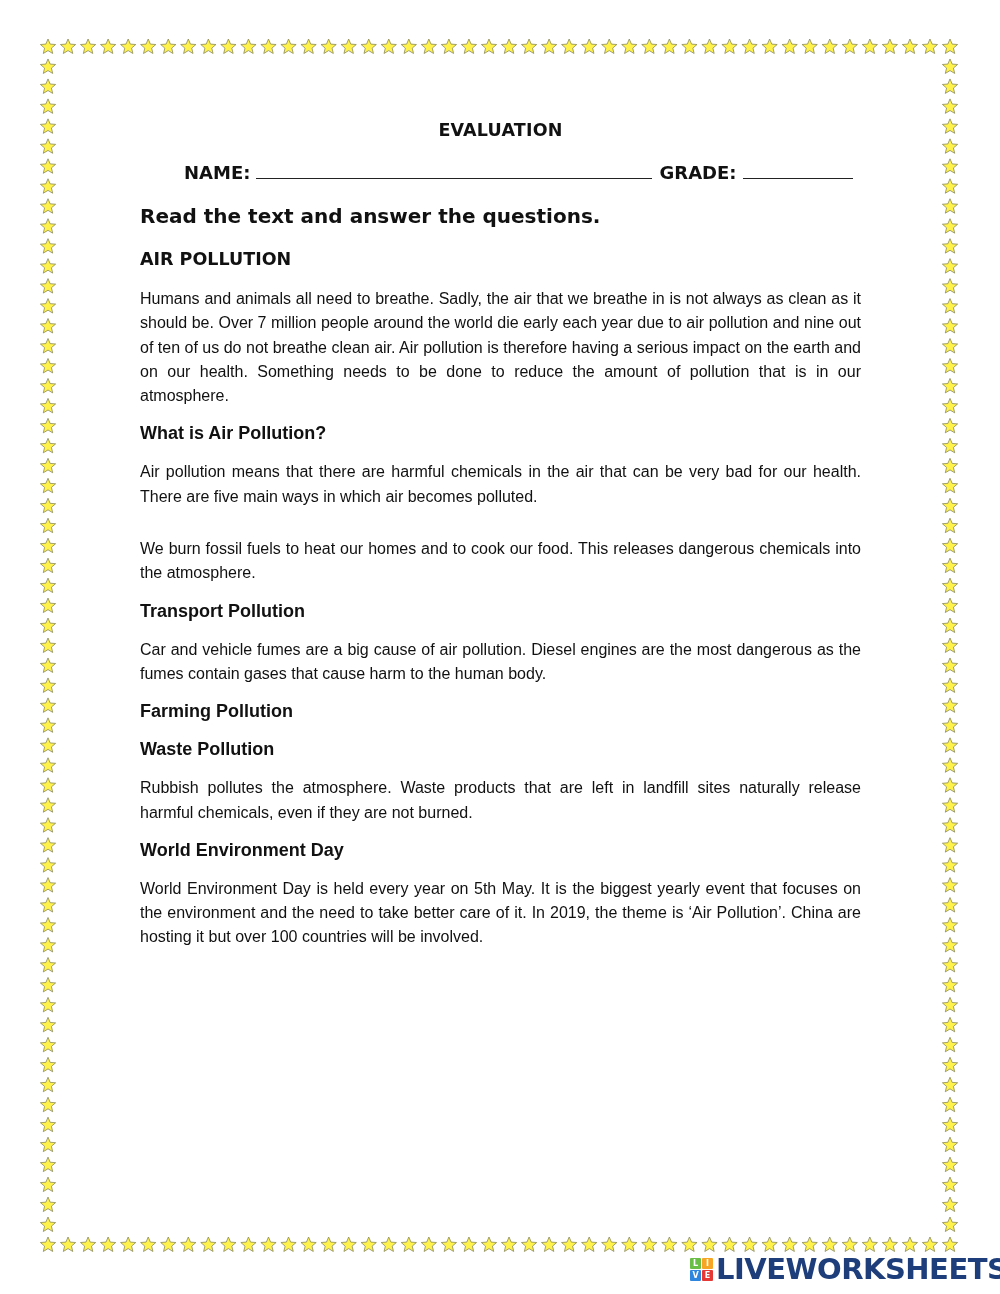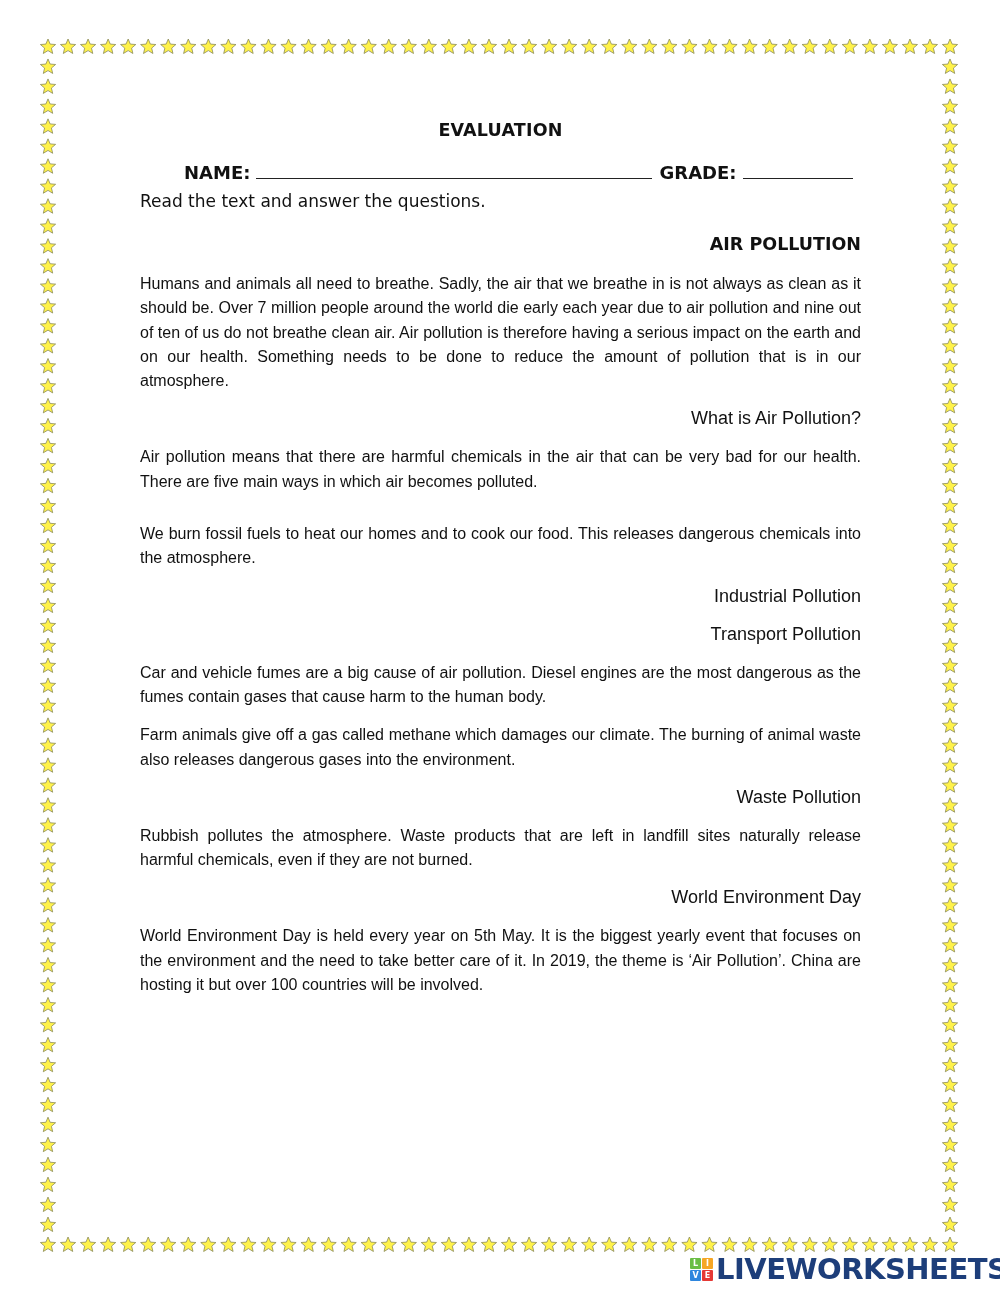--- a/index.html
+++ b/index.html
@@ -15,32 +15,32 @@
       font-family: "DejaVu Sans", sans-serif; letter-spacing: 0.2px; padding-left: 0;
     }
     .name-row {
       margin-top: 15px; height: 28px; line-height: 28px; font-weight: bold; font-size: 18px;
       font-family: "DejaVu Sans", sans-serif; display: flex; align-items: baseline; padding-left: 5px; margin-left: 39px;
     }
     .name-row .line { display: inline-block; border-bottom: 1.5px solid #222; height: 18px; margin: 0 8px 0 6px; }
     .name-line { width: 422px; }
     .grade-line { width: 118px; }
     .instructions {
-      font-weight: normal; font-size: 17px; height: 28px; line-height: 28px;
+      margin-top: 15px; font-weight: bold; font-size: 20px; height: 28px; line-height: 28px;
       font-family: "DejaVu Sans", sans-serif;
     }
     .doc-title {
-      margin-top: 15px; text-align: right; font-weight: bold; font-size: 17.5px; height: 28px; line-height: 28px;
+      margin-top: 15px; text-align: left; font-weight: bold; font-size: 17.5px; height: 28px; line-height: 28px;
       font-family: "DejaVu Sans", sans-serif;
     }
     p.body {
       margin: 14px 0 0 0; font-size: 16px; line-height: 24.3px; text-align: justify; text-align-last: left;
     }
     h3.sub {
-      margin: 12px 0 0 0; font-size: 18px; font-weight: normal; line-height: 26px; text-align: right;
+      margin: 12px 0 0 0; font-size: 18px; font-weight: bold; line-height: 26px;
     }
     .gap { height: 14px; }
     .logo {
       position: absolute; left: 690px; top: 1254px; height: 30px; display: flex; align-items: center;
     }
     .logo-blocks { display: grid; grid-template-columns: 11px 11px; grid-template-rows: 11px 11px; gap: 1px; margin-right: 3px; }
     .logo-blocks span {
       display: flex; align-items: center; justify-content: center; font-family: "DejaVu Sans", sans-serif;
       font-weight: bold; color: #fff; font-size: 8px; border-radius: 1px;
     }
@@ -282,26 +282,25 @@
     <div class="doc-title">AIR POLLUTION</div>
 
     <p class="body">Humans and animals all need to breathe. Sadly, the air that we breathe in is not always as clean as it should be. Over 7 million people around the world die early each year due to air pollution and nine out of ten of us do not breathe clean air. Air pollution is therefore having a serious impact on the earth and on our health. Something needs to be done to reduce the amount of pollution that is in our atmosphere.</p>
 
     <h3 class="sub">What is Air Pollution?</h3>
     <p class="body">Air pollution means that there are harmful chemicals in the air that can be very bad for our health. There are five main ways in which air becomes polluted.</p>
     <div class="gap"></div>
 
     <p class="body">We burn fossil fuels to heat our homes and to cook our food. This releases dangerous chemicals into the atmosphere.</p>
 
-    <h3 class="sub">Industrial Pollution</h3>
 
     <h3 class="sub">Transport Pollution</h3>
     <p class="body">Car and vehicle fumes are a big cause of air pollution. Diesel engines are the most dangerous as the fumes contain gases that cause harm to the human body.</p>
 
-    <p class="body">Farm animals give off a gas called methane which damages our climate. The burning of animal waste also releases dangerous gases into the environment.</p>
+    <h3 class="sub">Farming Pollution</h3>
 
     <h3 class="sub">Waste Pollution</h3>
     <p class="body">Rubbish pollutes the atmosphere. Waste products that are left in landfill sites naturally release harmful chemicals, even if they are not burned.</p>
 
     <h3 class="sub">World Environment Day</h3>
     <p class="body">World Environment Day is held every year on 5th May. It is the biggest yearly event that focuses on the environment and the need to take better care of it. In 2019, the theme is ‘Air Pollution’. China are hosting it but over 100 countries will be involved.</p>
   </div>
 
   <div class="logo">
     <div class="logo-blocks">

